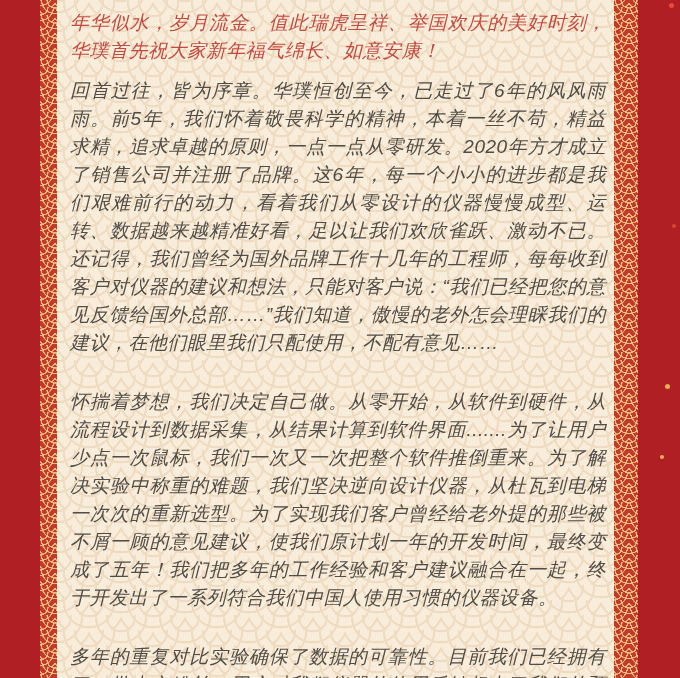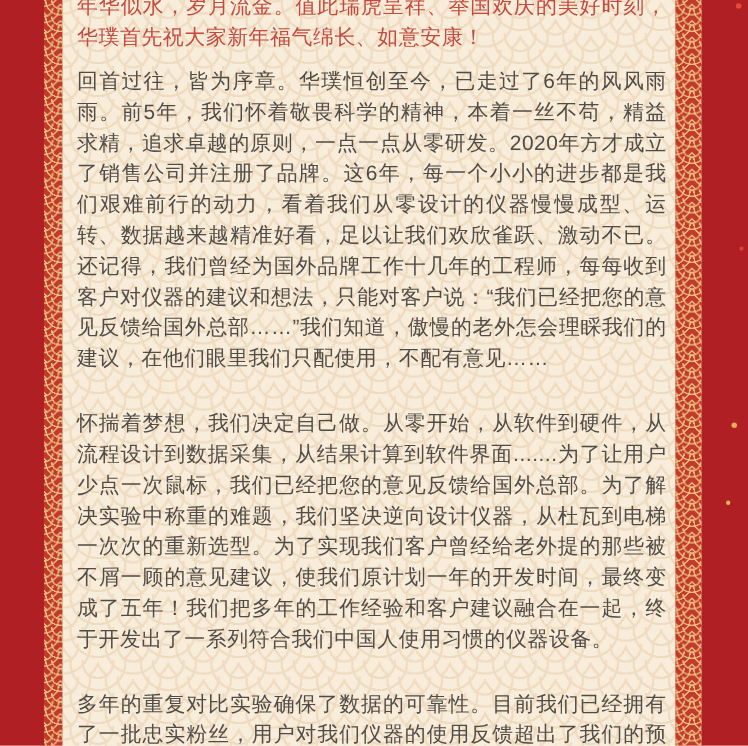--- a/index.html
+++ b/index.html
@@ -35,33 +35,34 @@
         rgba(0,0,0,0) 60%, #eabd7c 61%, #eabd7c 66%, rgba(0,0,0,0) 67%,
         rgba(0,0,0,0) 86%, #eabd7c 87%, #eabd7c 92%, rgba(0,0,0,0) 93%) 15px 7px/30px 15px repeat,
       #c23a2c;
   }
   .strip.left{width:17px;}
   .strip.right{width:24px;}
 
   
   .content{
     flex:1 1 auto;
-    padding:0 8px 0 13px;
+    padding:16px 8px 0 13px;
     box-sizing:border-box;
     overflow:hidden;
     background:
       radial-gradient(circle at 50% 8%,
         rgba(0,0,0,0) 30%, #efdcc0 31%, #efdcc0 35%, rgba(0,0,0,0) 36%,
         rgba(0,0,0,0) 56%, #efdcc0 57%, #efdcc0 61%, rgba(0,0,0,0) 62%,
         rgba(0,0,0,0) 82%, #efdcc0 83%, #efdcc0 87%, rgba(0,0,0,0) 88%) 0 0/64px 30px repeat,
       radial-gradient(circle at 50% 8%,
         rgba(0,0,0,0) 30%, #efdcc0 31%, #efdcc0 35%, rgba(0,0,0,0) 36%,
         rgba(0,0,0,0) 56%, #efdcc0 57%, #efdcc0 61%, rgba(0,0,0,0) 62%,
         rgba(0,0,0,0) 82%, #efdcc0 83%, #efdcc0 87%, rgba(0,0,0,0) 88%) 32px 15px/64px 30px repeat,
       #f8ecda;
+    font-style: italic;
   }
 
   .para{
     margin:0 0 31px;
     font-size:19px;
     line-height:28px;
     text-align:justify;
     color:#514c47;
     letter-spacing:0.5px;
   }
@@ -87,21 +88,21 @@
 
 <div class="page">
 
   <div class="border-solid left"></div>
 
   <div class="strip left"></div>
 
   <main class="content">
     <p class="para red">年华似水，岁月流金。值此瑞虎呈祥、举国欢庆的美好时刻，华璞首先祝大家新年福气绵长、如意安康！</p>
     <p class="para">回首过往，皆为序章。华璞恒创至今，已走过了6年的风风雨雨。前5年，我们怀着敬畏科学的精神，本着一丝不苟，精益求精，追求卓越的原则，一点一点从零研发。2020年方才成立了销售公司并注册了品牌。这6年，每一个小小的进步都是我们艰难前行的动力，看着我们从零设计的仪器慢慢成型、运转、数据越来越精准好看，足以让我们欢欣雀跃、激动不已。还记得，我们曾经为国外品牌工作十几年的工程师，每每收到客户对仪器的建议和想法，只能对客户说：“我们已经把您的意见反馈给国外总部……”我们知道，傲慢的老外怎会理睬我们的建议，在他们眼里我们只配使用，不配有意见……</p>
-    <p class="para">怀揣着梦想，我们决定自己做。从零开始，从软件到硬件，从流程设计到数据采集，从结果计算到软件界面.......为了让用户少点一次鼠标，我们已经把您的意见反馈给国外总部。为了解决实验中称重的难题，我们坚决逆向设计仪器，从杜瓦到电梯一次次的重新选型。为了实现我们客户曾经给老外提的那些被不屑一顾的意见建议，使我们原计划一年的开发时间，最终变成了五年！我们把多年的工作经验和客户建议融合在一起，终于开发出了一系列符合我们中国人使用习惯的仪器设备。</p>
+    <p class="para">怀揣着梦想，我们决定自己做。从零开始，从软件到硬件，从流程设计到数据采集，从结果计算到软件界面.......为了让用户少点一次鼠标，我们一次又一次把整个软件推倒重来。为了解决实验中称重的难题，我们坚决逆向设计仪器，从杜瓦到电梯一次次的重新选型。为了实现我们客户曾经给老外提的那些被不屑一顾的意见建议，使我们原计划一年的开发时间，最终变成了五年！我们把多年的工作经验和客户建议融合在一起，终于开发出了一系列符合我们中国人使用习惯的仪器设备。</p>
     <p class="para">多年的重复对比实验确保了数据的可靠性。目前我们已经拥有了一批忠实粉丝，用户对我们仪器的使用反馈超出了我们的预期，这也让我们觉得所有的努力都值得。</p>
 
   </main>
 
   <div class="strip right"></div>
 
   <div class="border-solid right">
     <span class="speck s1"></span>
     <span class="speck s2"></span>
     <span class="speck s3"></span>

